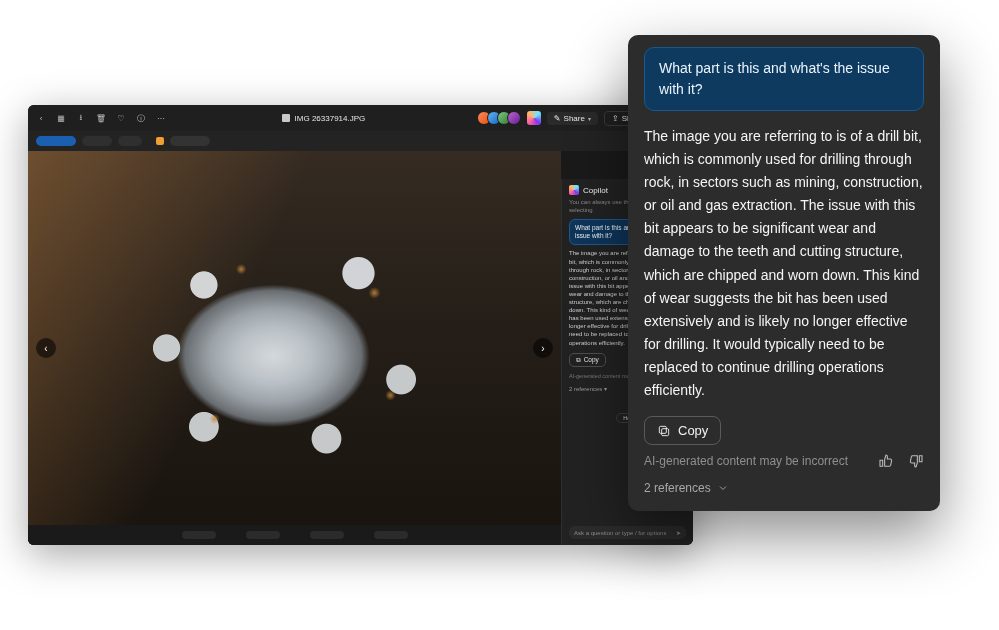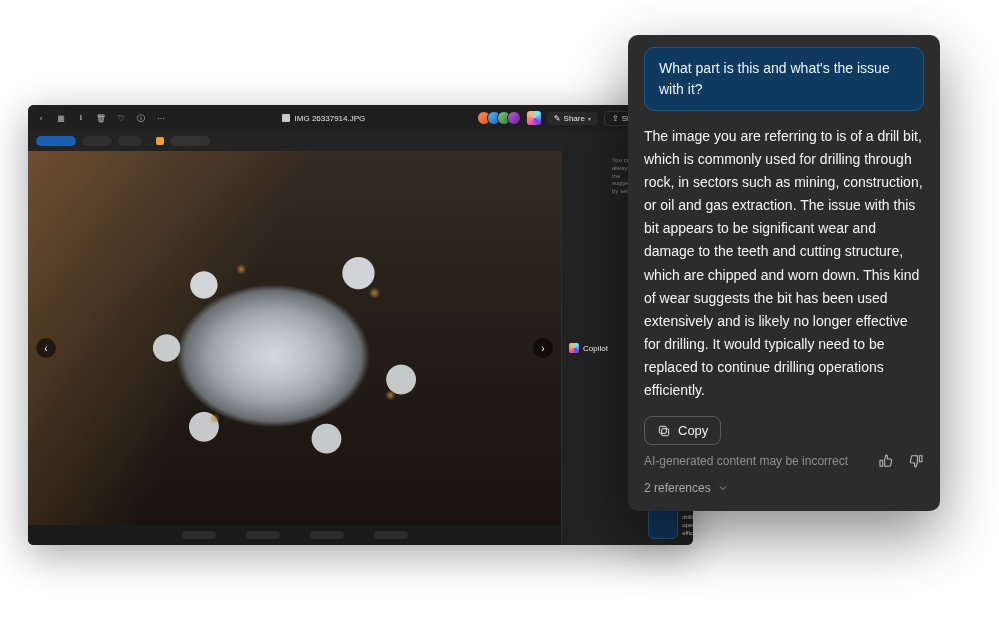--- a/index.html
+++ b/index.html
@@ -109,22 +109,23 @@
     .nav-btn.prev{left:8px}.nav-btn.next{right:8px}
     .viewer-footer{
       position:absolute; left:0; right:0; bottom:0; height:20px;
       background:#1a1a1a; display:flex; align-items:center; justify-content:center; gap:30px;
     }
     .viewer-footer .fblob{height:8px;width:34px;background:#2b2b2b;border-radius:4px}
 
     
     .mini-panel {
       width:132px; background:#222; color:#d9d9d9; font-size:7px;
-      display:flex; flex-direction:row; padding:6px 7px; gap:4px;
+      display:flex; flex-direction:column; padding:6px 7px; gap:4px;
       border-left:1px solid #2e2e2e;
+      margin-top:28px;
     }
     .mini-panel .hdr{display:flex;align-items:center;gap:4px;font-size:8px;color:#f0f0f0}
     .mini-panel .hdr .ic{width:10px;height:10px;border-radius:2px;background:conic-gradient(from 45deg,#6ee7ff,#7c3aed,#ff5fa2,#ffb86b,#6ee7ff)}
     .mini-hint{color:#8a8a8a;font-size:6px;line-height:1.3}
     .mini-bubble{background:#0f355a;border:1px solid #1b5a90;border-radius:6px;padding:4px 5px;color:#e9f2fb;font-size:6.5px;line-height:1.3}
     .mini-body{font-size:6px;line-height:1.35;color:#d0d0d0}
     .mini-copy{align-self:flex-start;border:1px solid #4e4e4e;border-radius:5px;padding:2px 6px;font-size:6.5px;color:#e6e6e6;display:flex;gap:3px;align-items:center;margin-top:2px}
     .mini-foot{color:#7a7a7a;font-size:5.5px;display:flex;justify-content:space-between;align-items:center;margin-top:2px}
     .mini-refs{color:#9a9a9a;font-size:6px;margin-top:2px}
     .mini-chips{display:flex;flex-direction:column;align-items:flex-end;gap:3px;margin-top:4px}

